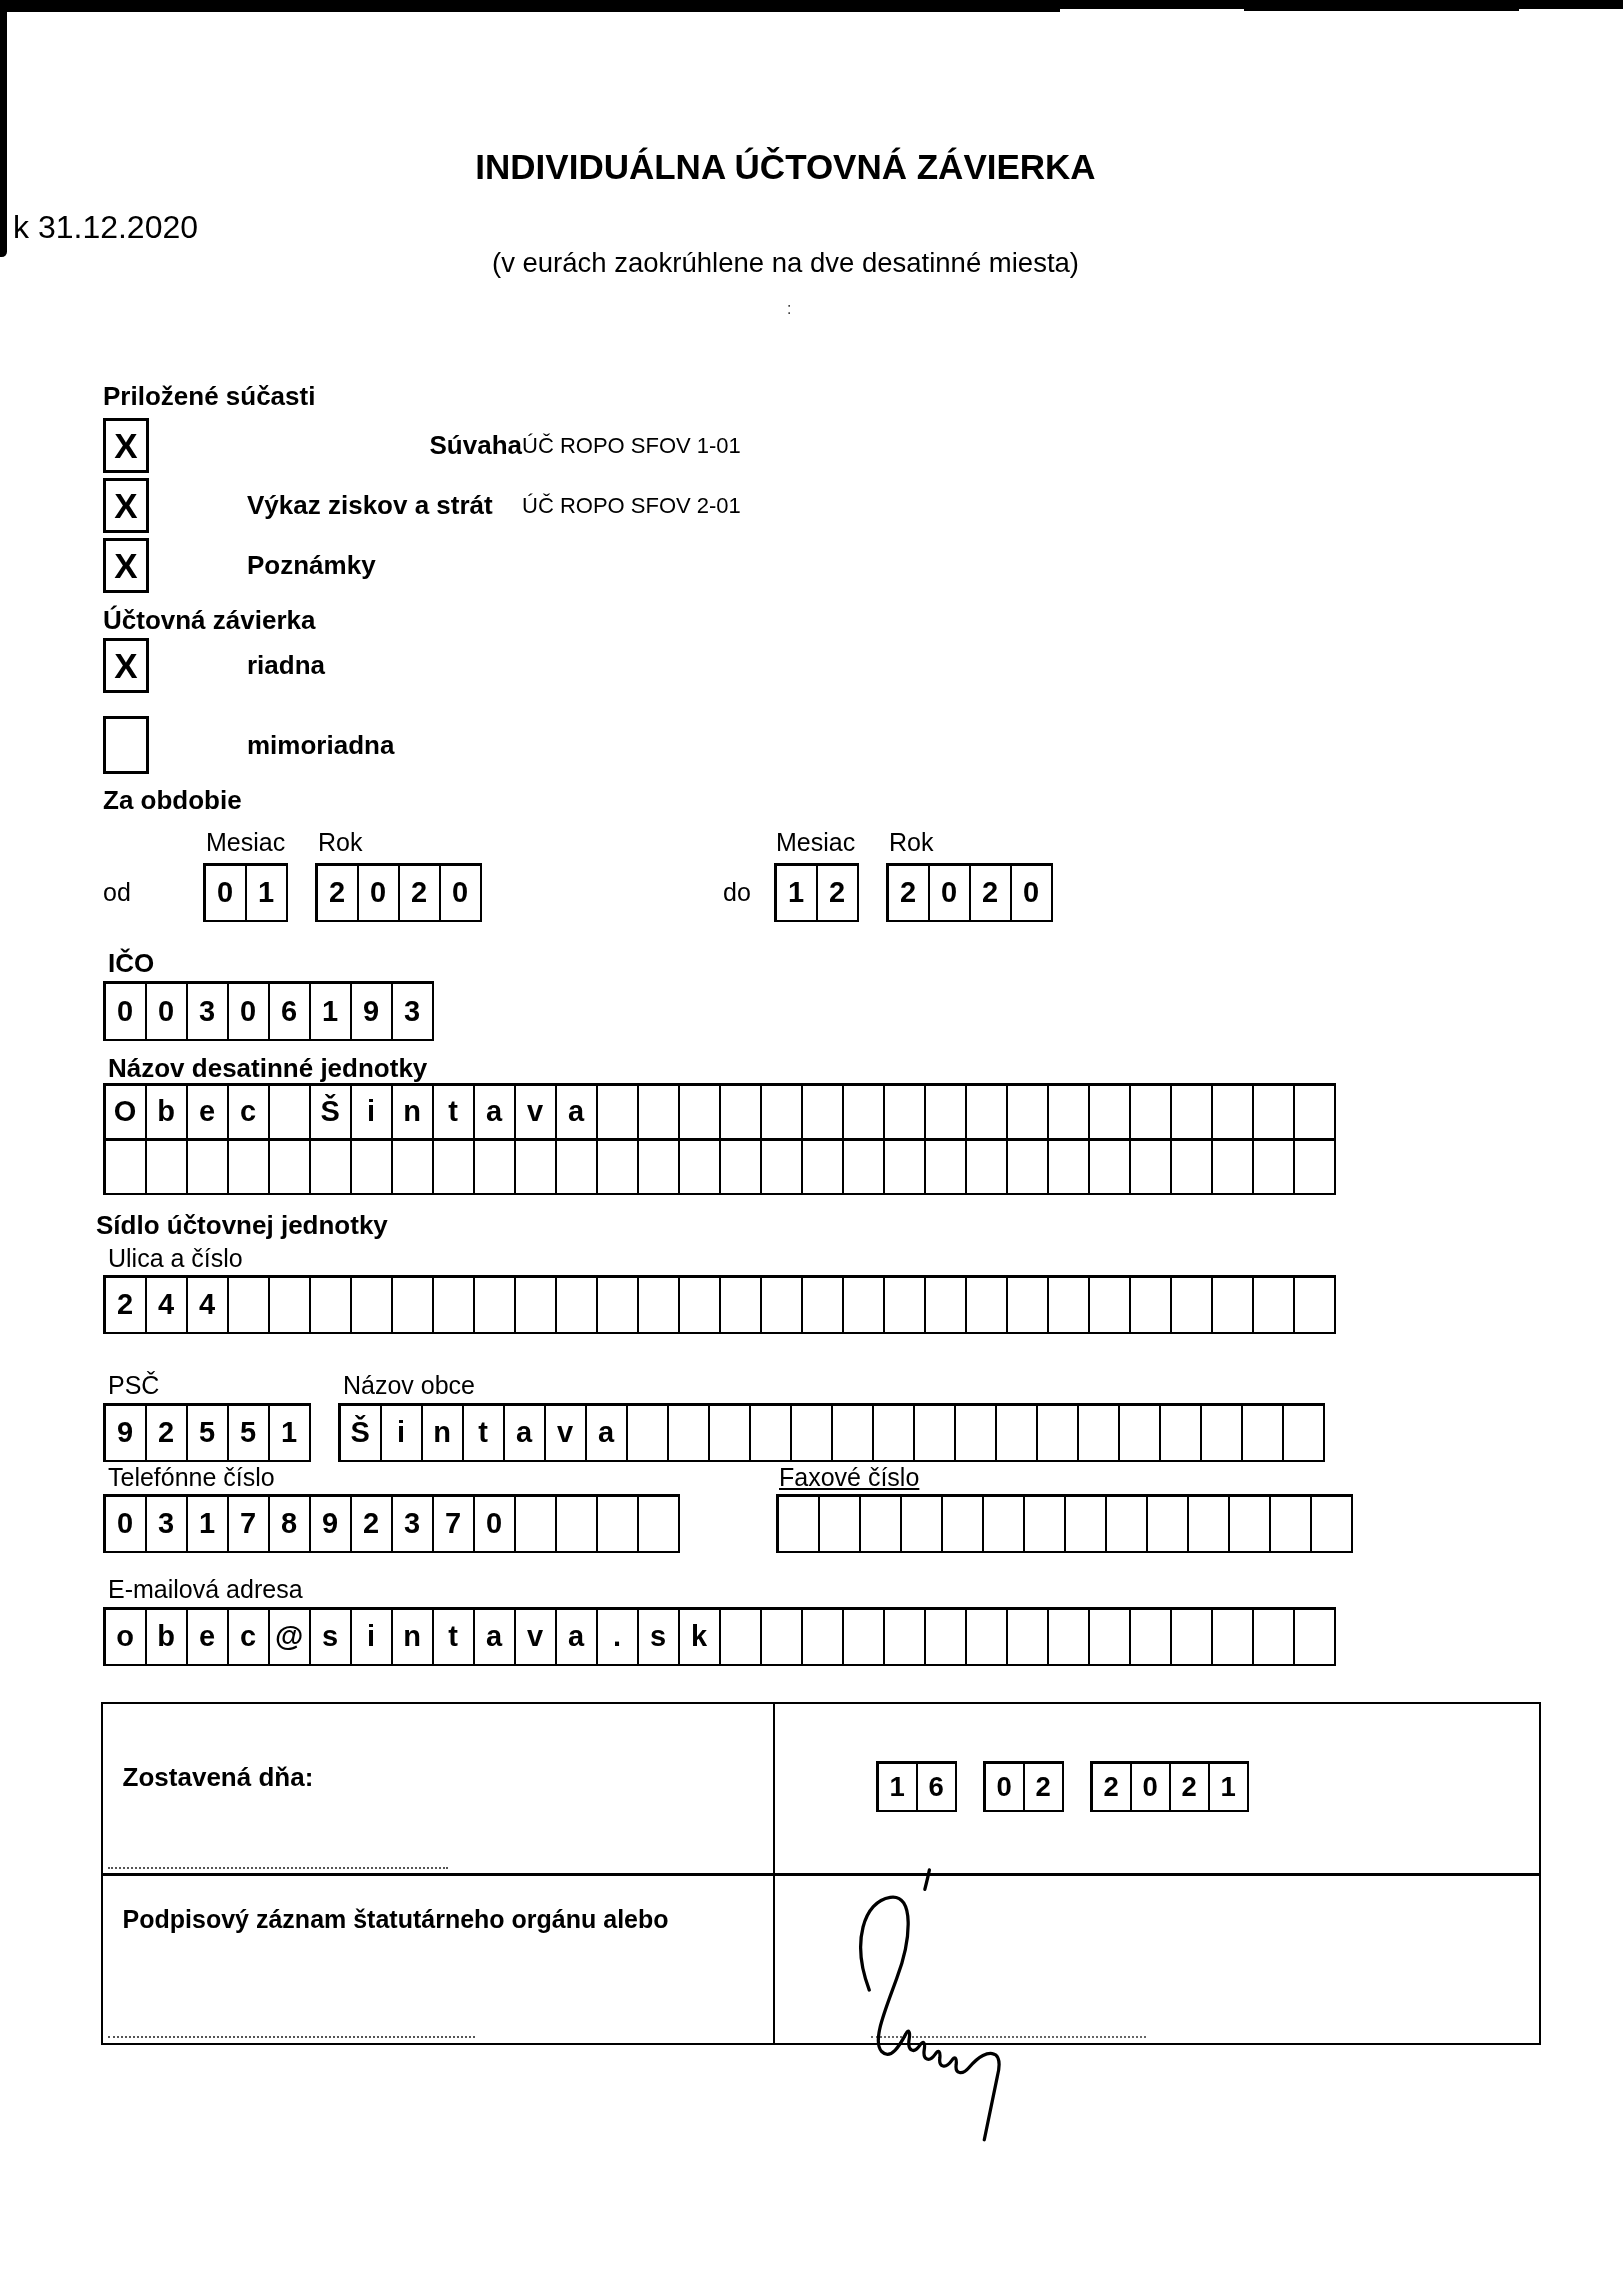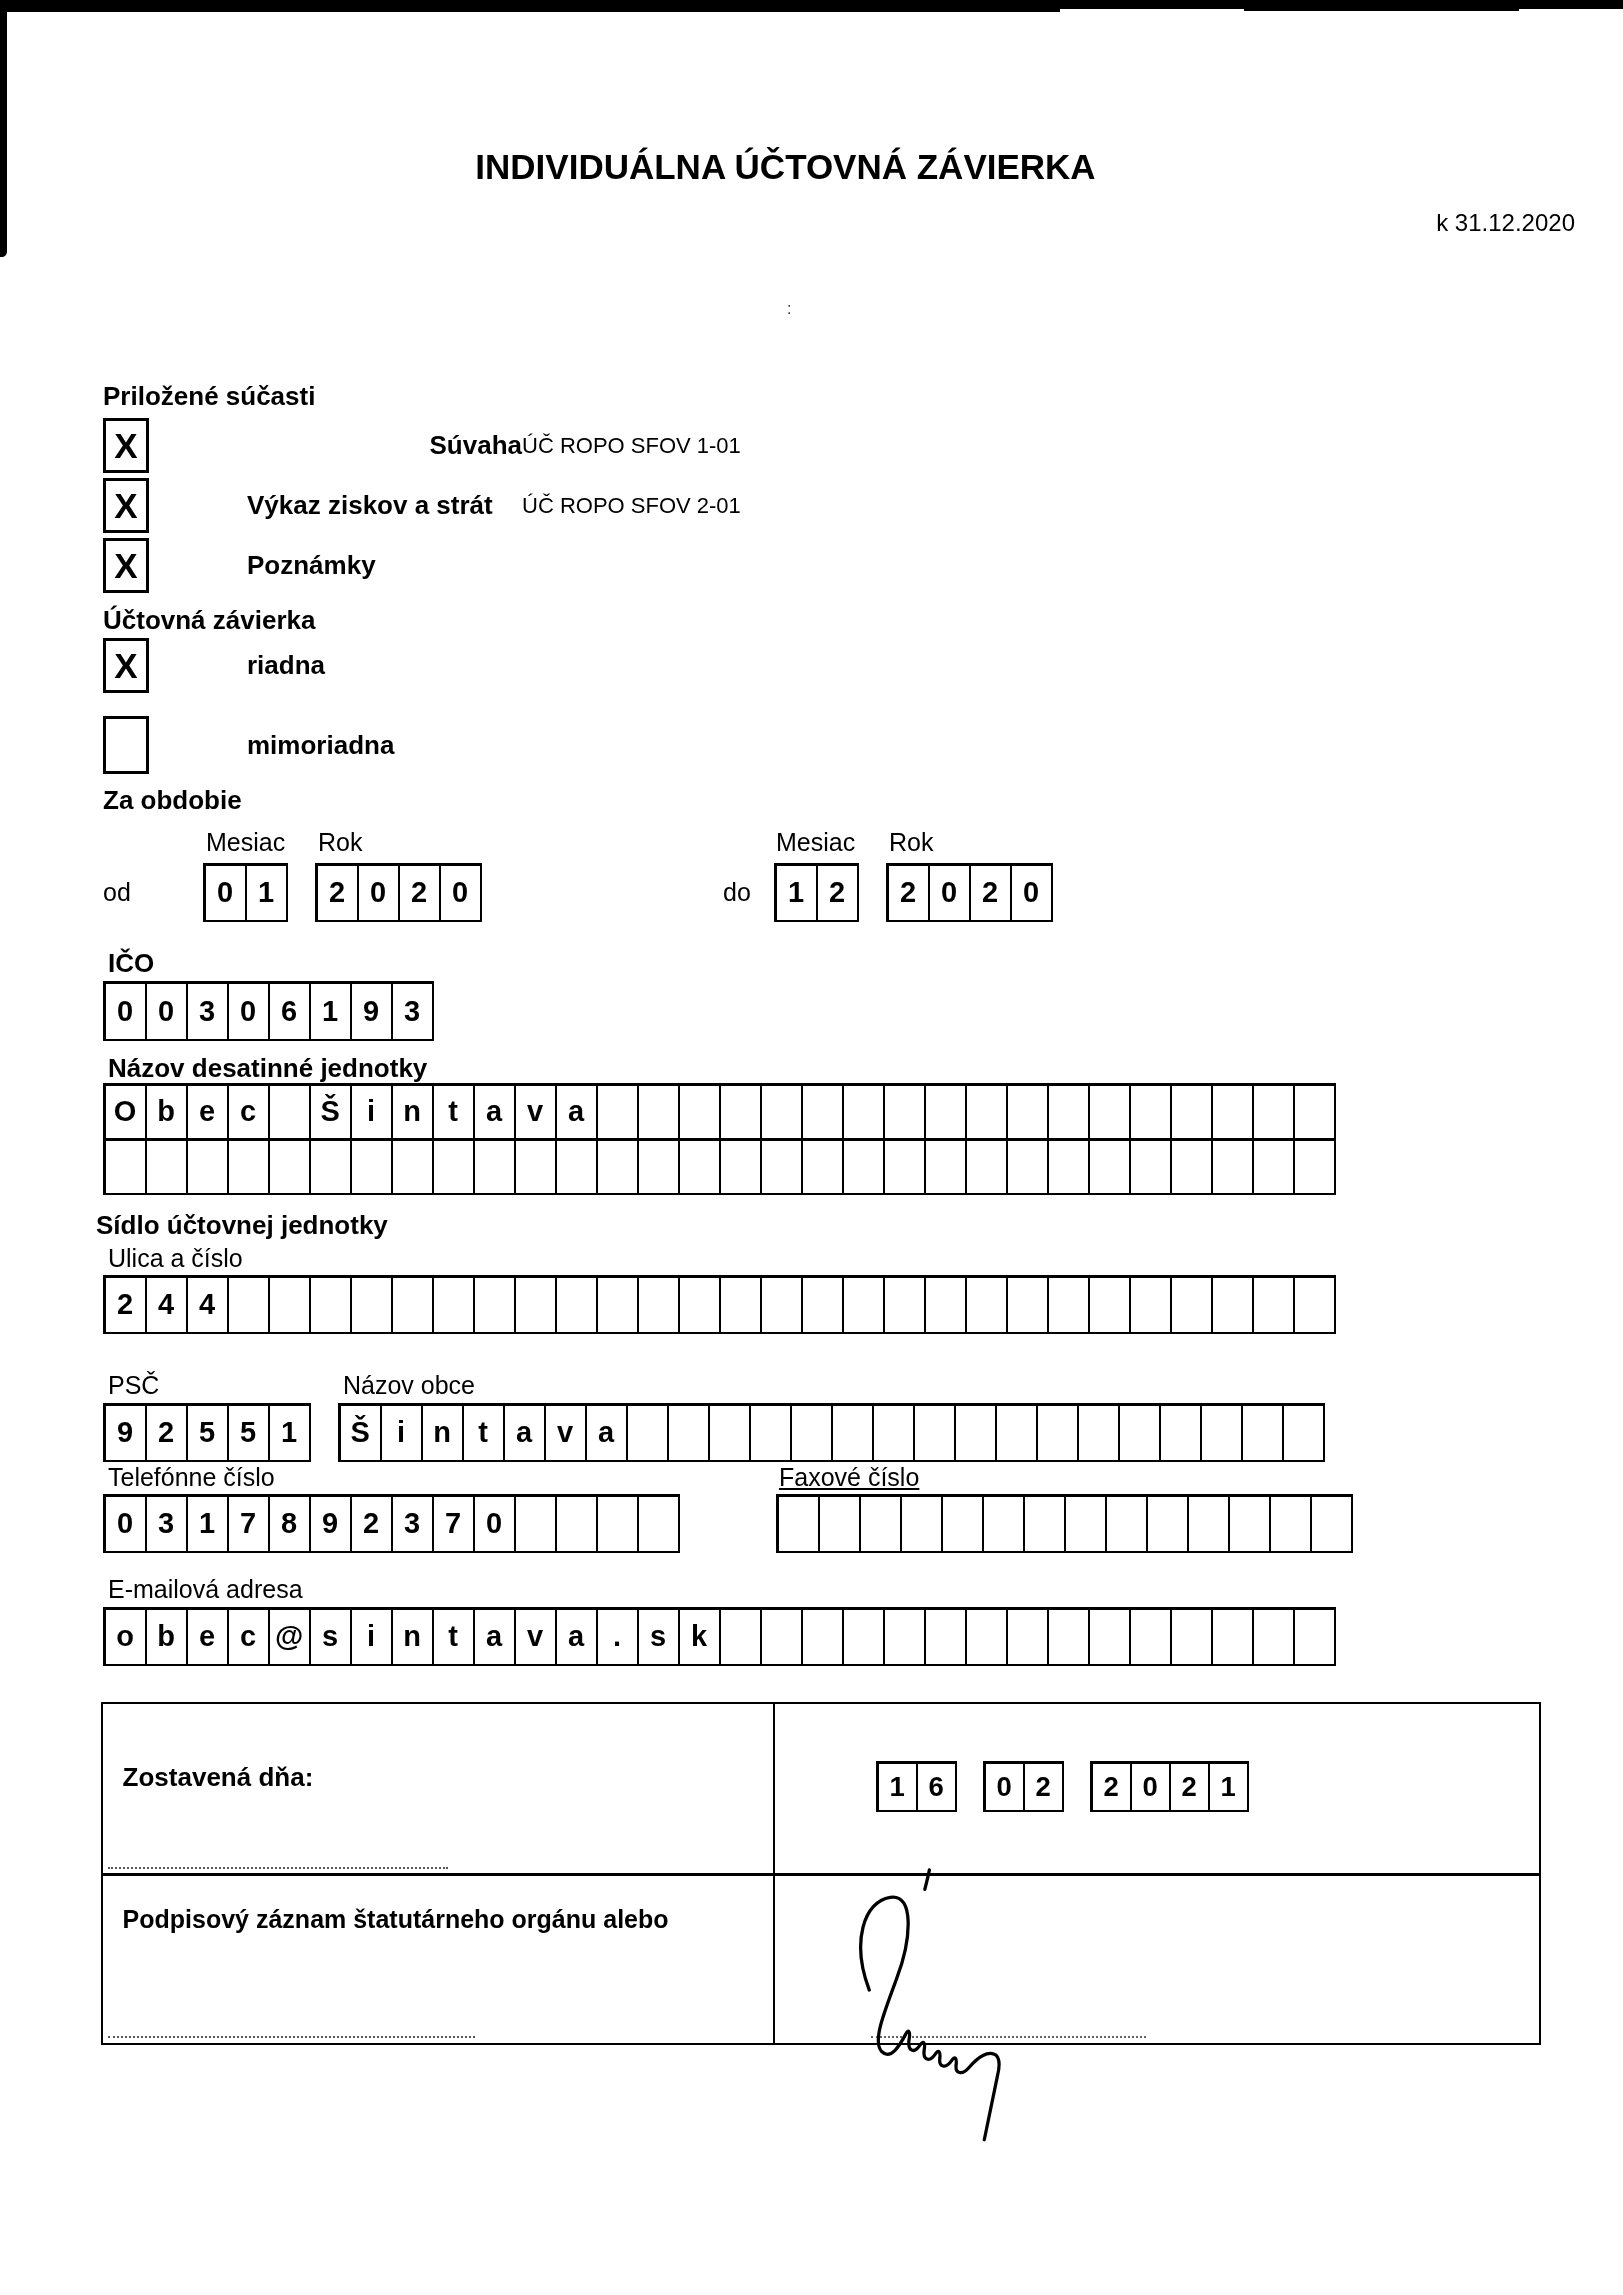--- a/index.html
+++ b/index.html
@@ -16,21 +16,21 @@
   .scan-top{left:0;top:0;width:1623px;height:8.5px;background:#000;}
   .scan-top2{left:0;top:8.5px;width:1060px;height:3.3px;background:#000;}
   .scan-top3{left:1244px;top:8.5px;width:275px;height:2.6px;background:#000;}
   .scan-left{left:0;top:0;width:6.5px;height:257px;background:#000;border-bottom-right-radius:5.2px;}
   .artifact-colon{left:787px;top:300px;font-size:15.7px;color:#333;}
   .artifact-dots1{left:108px;top:1867px;width:340px;border-top:2px dotted #555;}
   .artifact-dots2{left:108px;top:2036px;width:367px;border-top:2px dotted #555;}
   .artifact-dots3{left:871px;top:2036px;width:275px;border-top:2px dotted #666;}
 
   .title{left:0;top:147px;width:1571px;text-align:center;font-size:35px;font-weight:700;letter-spacing:0px;}
-  .sub1{left:4px;top:209px;width:1571px;text-align:right;font-size:24px;}
+  .sub1{left:13px;top:209px;width:1571px;text-align:left;font-size:32px;}
   .sub2{left:0;top:247px;width:1571px;text-align:center;font-size:27.5px;}
 
   .seclabel{font-size:26px;font-weight:700;}
   .smalllabel{font-size:25px;}
 
   .checkbox{
     width:46px;height:55px;border:3.3px solid #000;
     display:flex;align-items:center;justify-content:center;
     font-size:35px;font-weight:700;box-sizing:border-box;
   }
@@ -74,20 +74,21 @@
   <div class="abs scan-top2"></div>
   <div class="abs scan-top3"></div>
   <div class="abs scan-left"></div>
   <div class="abs artifact-colon">:</div>
   <div class="abs artifact-dots1"></div>
   <div class="abs artifact-dots2"></div>
   <div class="abs artifact-dots3"></div>
 
   <div class="abs title">INDIVIDUÁLNA ÚČTOVNÁ ZÁVIERKA</div>
   <div class="abs sub1">k 31.12.2020</div>
+  <div class="abs sub2">(v eurách zaokrúhlene na dve desatinné miesta)</div>
 
   <div class="abs seclabel" style="left:103px;top:381px;">Priložené súčasti</div>
 
   <div class="abs cbrow" style="left:103px;top:418px;">
     <div class="checkbox">
         <span>X</span>
       </div>
     <span class="cblabel" style="width:275px;text-align:right;">Súvaha</span>
     <span class="cbcode">ÚČ ROPO SFOV 1-01</span>
   </div>

